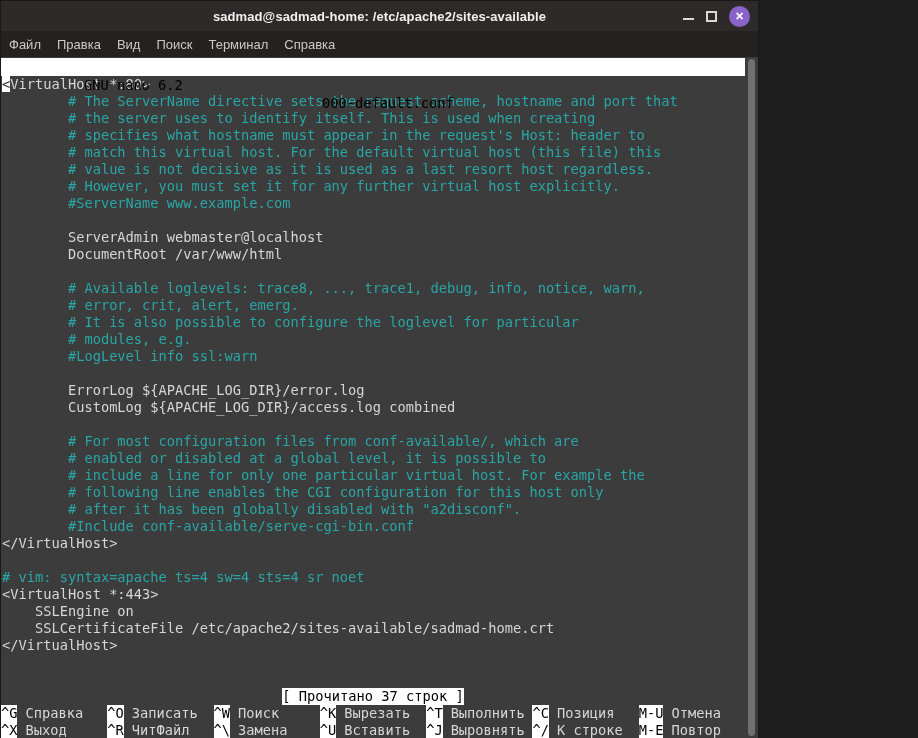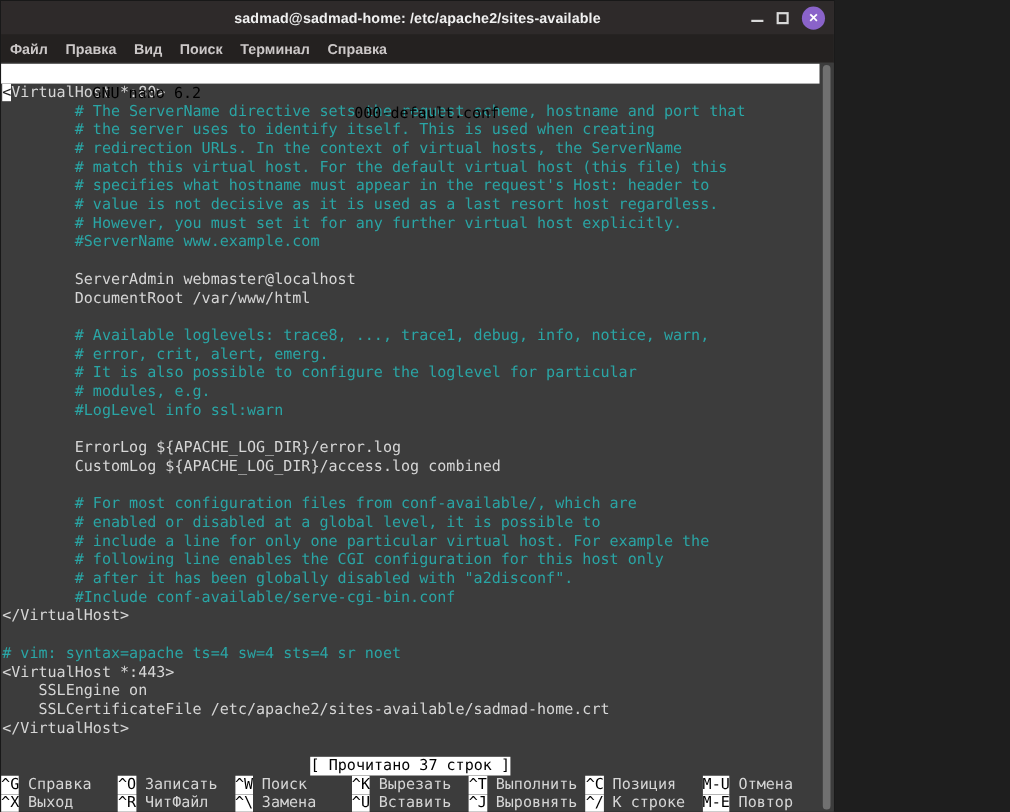--- a/index.html
+++ b/index.html
@@ -35,21 +35,21 @@
     color: #ffffff; font-size: 11px; font-weight: 700;
     display: flex; align-items: center; justify-content: center;
     cursor: default;
   }
 
   
   .menubar {
     height: 26px; flex: 0 0 26px;
     background: var(--menubar-bg, #242120);
     display: flex; align-items: center;
-    font-size: 13px; color: #ccc8c8; font-weight: bold;
+    font-size: 13px; color: #ccc8c8;
   }
   .menu-item { padding: 3px 8px; cursor: default; }
 
   
   .terminal {
     flex: 1 1 auto;
     background: var(--terminal-bg, #3c3c3c);
     position: relative;
     padding-top: 1px;
     font-family: "DejaVu Sans Mono", monospace;
@@ -138,23 +138,22 @@
   <div class="terminal">
     <div class="nano-header content-width">
       <span class="version">  GNU nano 6.2</span>
       <span class="fname">000-default.conf</span>
     </div>
 
     <div class="editor content-width">
         <div class="line"><span class="cursor">&lt;</span>VirtualHost *:80&gt;</div>
         <div class="line comment">        # The ServerName directive sets the request scheme, hostname and port that</div>
         <div class="line comment">        # the server uses to identify itself. This is used when creating</div>
-        <div class="line comment">        # redirection URLs. In the context of virtual hosts, the ServerName</div>
+        <div class="line comment">        # specifies what hostname must appear in the request's Host: header to</div>
         <div class="line comment">        # match this virtual host. For the default virtual host (this file) this</div>
-        <div class="line comment">        # specifies what hostname must appear in the request's Host: header to</div>
         <div class="line comment">        # value is not decisive as it is used as a last resort host regardless.</div>
         <div class="line comment">        # However, you must set it for any further virtual host explicitly.</div>
         <div class="line comment">        #ServerName www.example.com</div>
         <div class="line"></div>
         <div class="line">        ServerAdmin webmaster@localhost</div>
         <div class="line">        DocumentRoot /var/www/html</div>
         <div class="line"></div>
         <div class="line comment">        # Available loglevels: trace8, ..., trace1, debug, info, notice, warn,</div>
         <div class="line comment">        # error, crit, alert, emerg.</div>
         <div class="line comment">        # It is also possible to configure the loglevel for particular</div>

